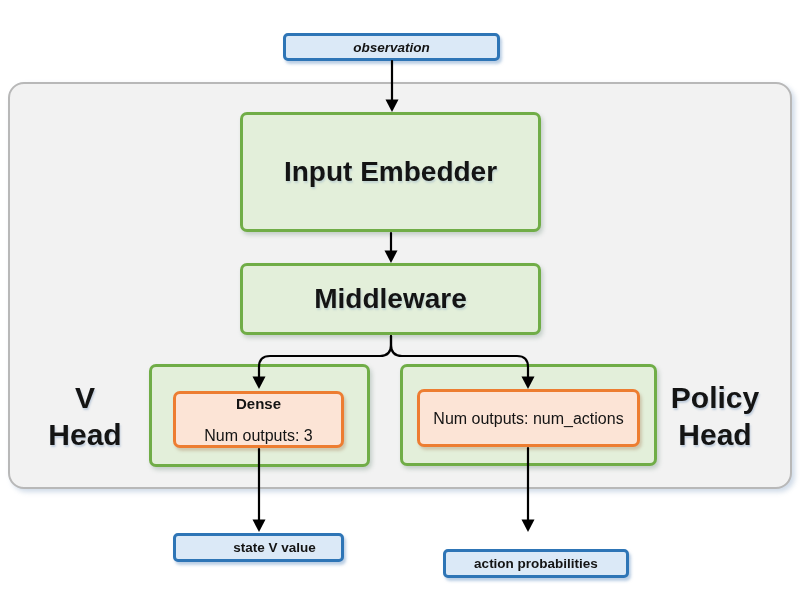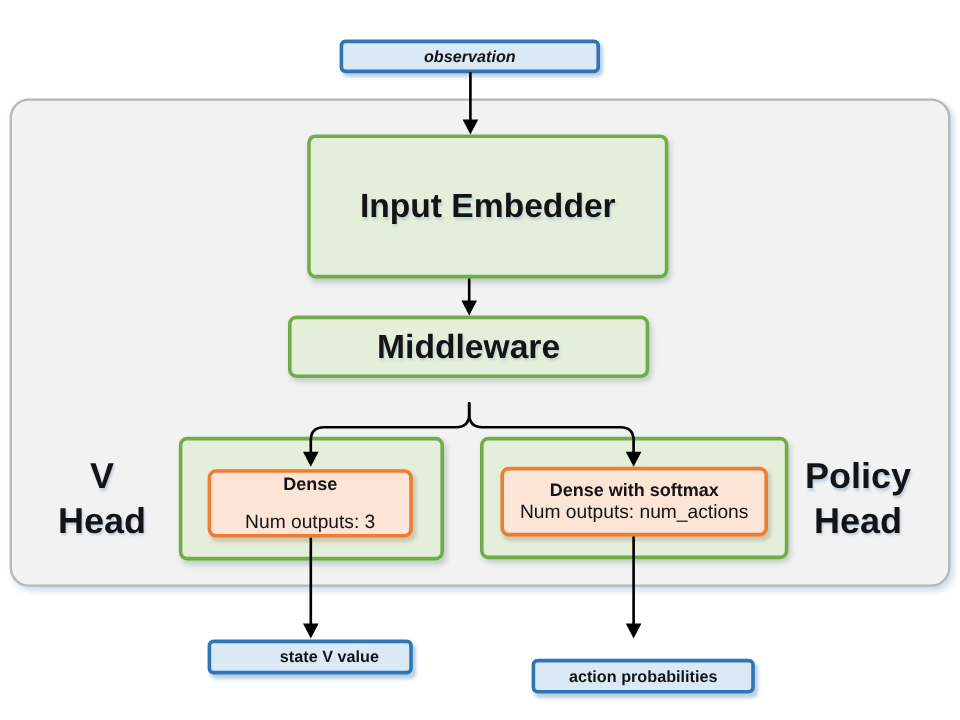--- a/index.html
+++ b/index.html
@@ -40,22 +40,22 @@
   .state-v{left:173px;top:533px;width:171px;height:29px;padding-left:32px;}
   .action-prob{left:443px;top:549px;width:186px;height:29px;}
 
   .block{
     background:var(--block-fill);
     border:3px solid var(--block-border);
     border-radius:7px;
     box-shadow:2px 3px 4px rgba(140,165,150,.45);
     z-index:2;
   }
-  .input-embedder{left:240px;top:112px;width:301px;height:120px;font-size:28px;font-weight:bold;margin-left:16px;}
-  .middleware{left:240px;top:263px;width:301px;height:52px;font-size:28px;font-weight:bold;}
+  .input-embedder{left:240px;top:112px;width:301px;height:120px;font-size:28px;font-weight:bold;}
+  .middleware{left:240px;top:263px;width:301px;height:72px;font-size:28px;font-weight:bold;}
   .v-green{left:149px;top:364px;width:221px;height:103px;}
   .p-green{left:400px;top:364px;width:257px;height:102px;}
 
   .layer{
     background:var(--layer-fill);
     border:3px solid var(--layer-border);
     border-radius:7px;
     box-shadow:2px 3px 3px rgba(180,150,120,.45);
     z-index:3;line-height:19px;
   }
@@ -104,21 +104,20 @@
   <span class="layer-title">Dense</span>
   <span class="layer-detail">Num outputs: 3</span>
 </div>
 
 <div class="abs head-label p-head-label center col">
   <span>Policy</span>
   <span>Head</span>
 </div>
 <div class="abs block p-green"></div>
 <div class="abs layer p-layer center col">
-  <span class="layer-title">Dense with softmax</span>
   <span class="layer-detail">Num outputs: num_actions</span>
 </div>
 
 <div class="abs io-box state-v center">
   <span>state V value</span>
 </div>
 <div class="abs io-box action-prob center">
   <span>action probabilities</span>
 </div>
 

